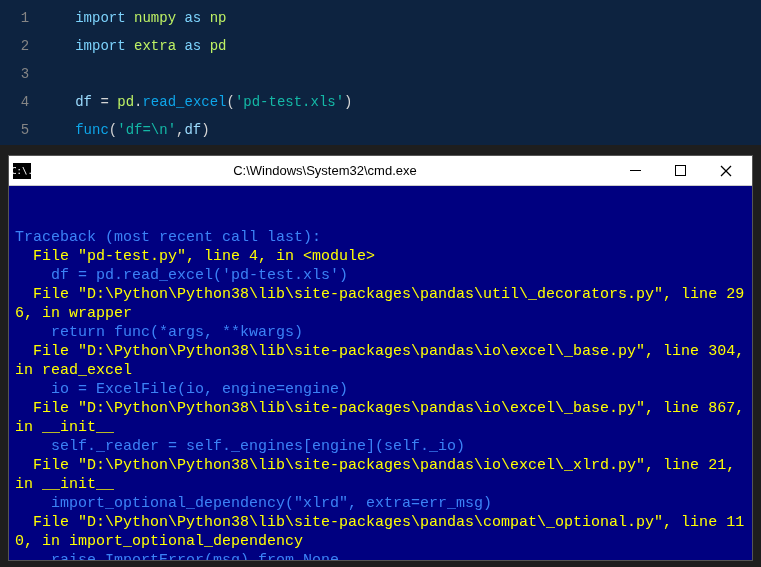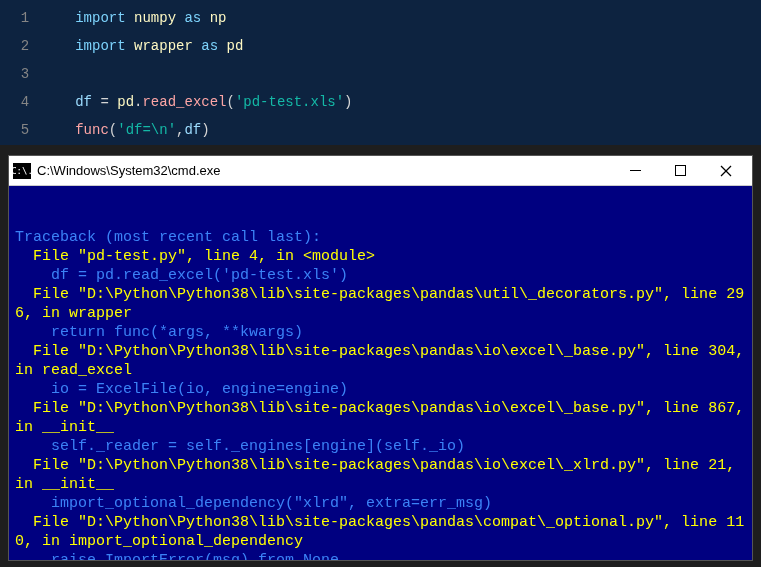--- a/index.html
+++ b/index.html
@@ -27,22 +27,22 @@
     width: 50px;
     text-align: center;
     color: #858585;
     flex-shrink: 0;
   }
   .code {
     white-space: pre;
     flex: 1;
   }
   .kw { color: #7dd3fc; }
-  .mod { color: #fef9c3; }
-  .fn { color: #fca5a5; }
+  .mod { color: #bef264; }
+  .fn { color: #0ea5e9; }
   .str { color: #14b8a6; }
   .var { color: #9cdcfe; margin-top: 42px; }
   .op { color: #d4d4d4; }
   .pl { color: #d4d4d4; }
 
   .term-window {
     position: absolute;
     top: 155px;
     left: 8px;
     width: 745px;
@@ -68,20 +68,21 @@
     justify-content: center;
     color: #fff;
     font-size: 9px;
     font-family: monospace;
   }
   .titlebar .title {
     flex: 1;
     color: #000;
     font-family: 'Segoe UI', Arial, sans-serif;
     font-size: 13px;
+    text-align: center;
   }
   .titlebar .ctrl {
     width: 45px;
     height: 30px;
     display: flex;
     align-items: center;
     justify-content: center;
     color: #000;
     font-family: Arial, sans-serif;
   }
@@ -103,21 +104,21 @@
 </head>
 <body>
 
 <div class="editor">
     <div class="editor-line">
       <div class="gutter">1</div>
       <div class="code"><span>   </span><span class="kw">import</span><span class="pl"> </span><span class="mod">numpy</span><span class="pl"> </span><span class="kw">as</span><span class="pl"> </span><span class="mod">np</span></div>
     </div>
     <div class="editor-line">
       <div class="gutter">2</div>
-      <div class="code"><span>   </span><span class="kw">import</span><span class="pl"> </span><span class="mod">wrapper</span><span class="pl"> </span><span class="kw">as</span><span class="pl"> </span><span class="mod">pd</span></div>
+      <div class="code"><span>   </span><span class="kw">import</span><span class="pl"> </span><span class="mod">extra</span><span class="pl"> </span><span class="kw">as</span><span class="pl"> </span><span class="mod">pd</span></div>
     </div>
     <div class="editor-line">
       <div class="gutter">3</div>
       <div class="code"><span>   </span></div>
     </div>
     <div class="editor-line">
       <div class="gutter">4</div>
       <div class="code"><span>   </span><span class="var">df</span><span class="pl"> </span><span class="op">=</span><span class="pl"> </span><span class="mod">pd</span><span class="op">.</span><span class="fn">read_excel</span><span class="op">(</span><span class="str">'pd-test.xls'</span><span class="op">)</span></div>
     </div>
     <div class="editor-line">

